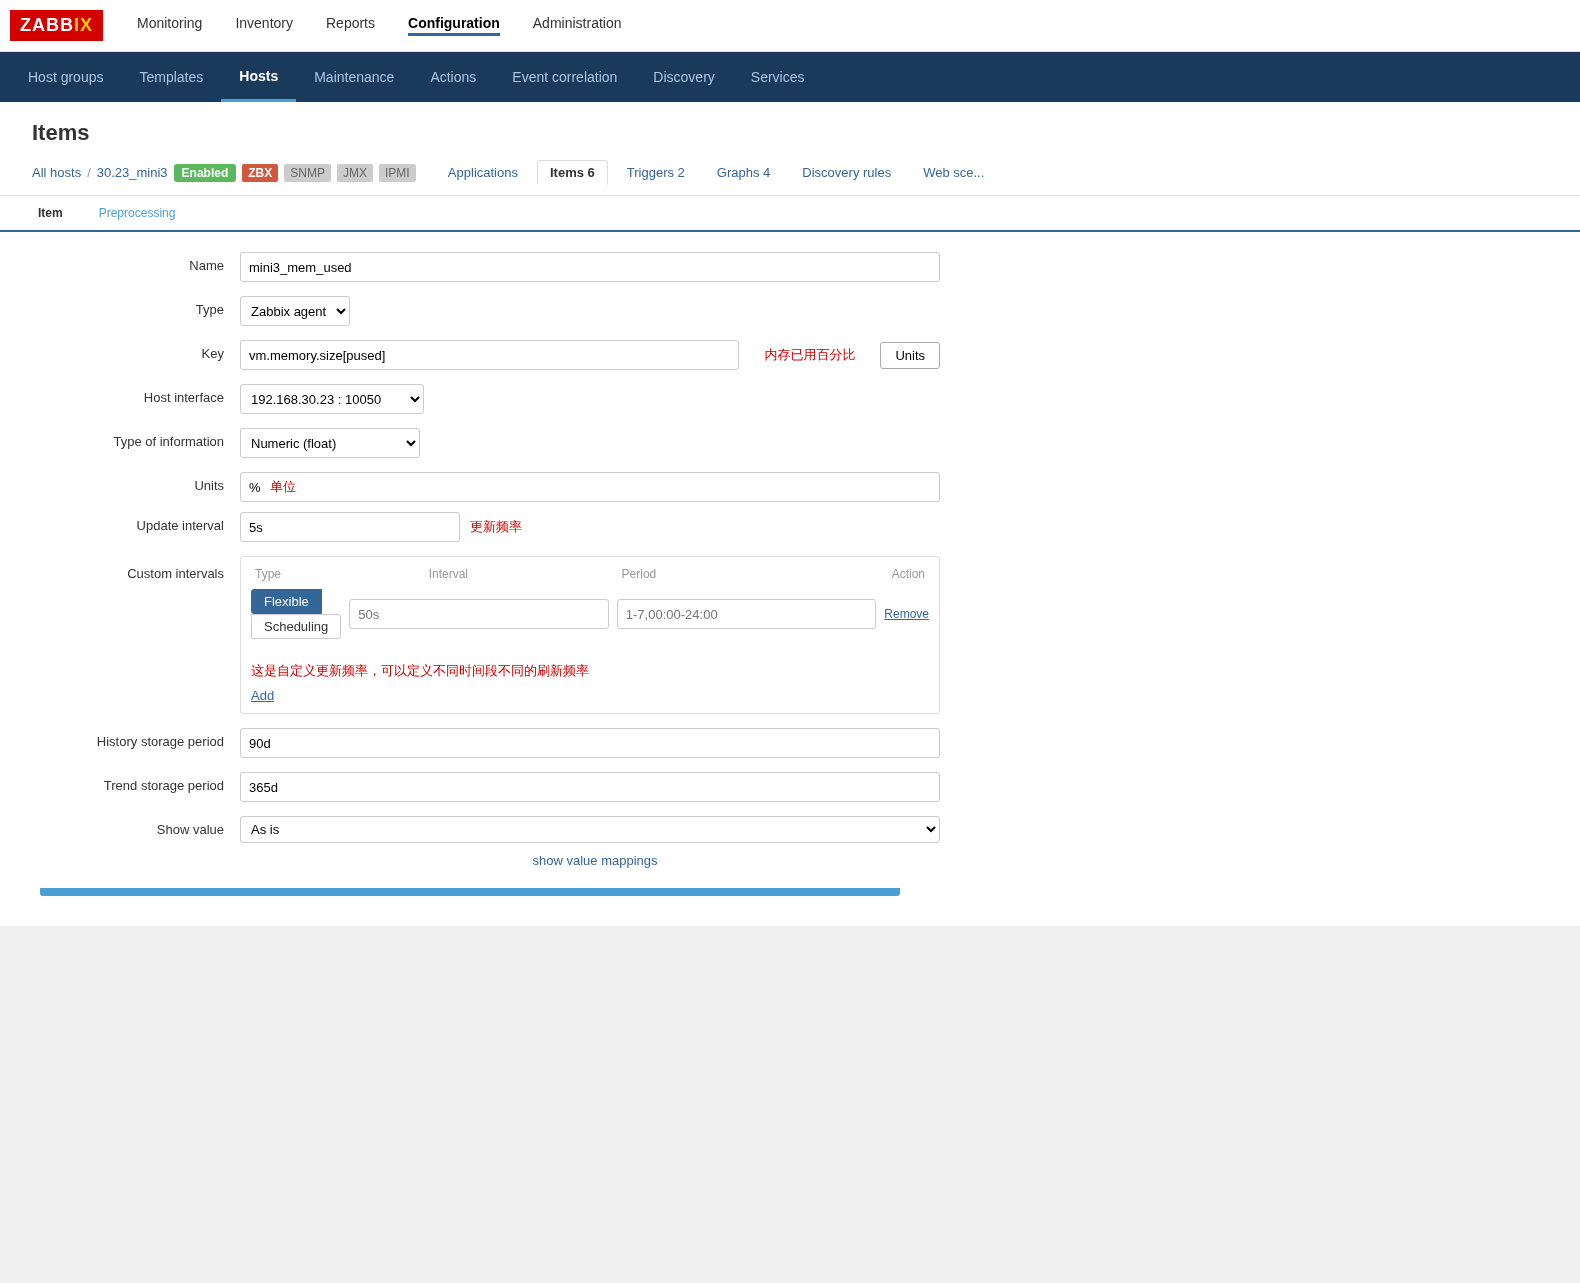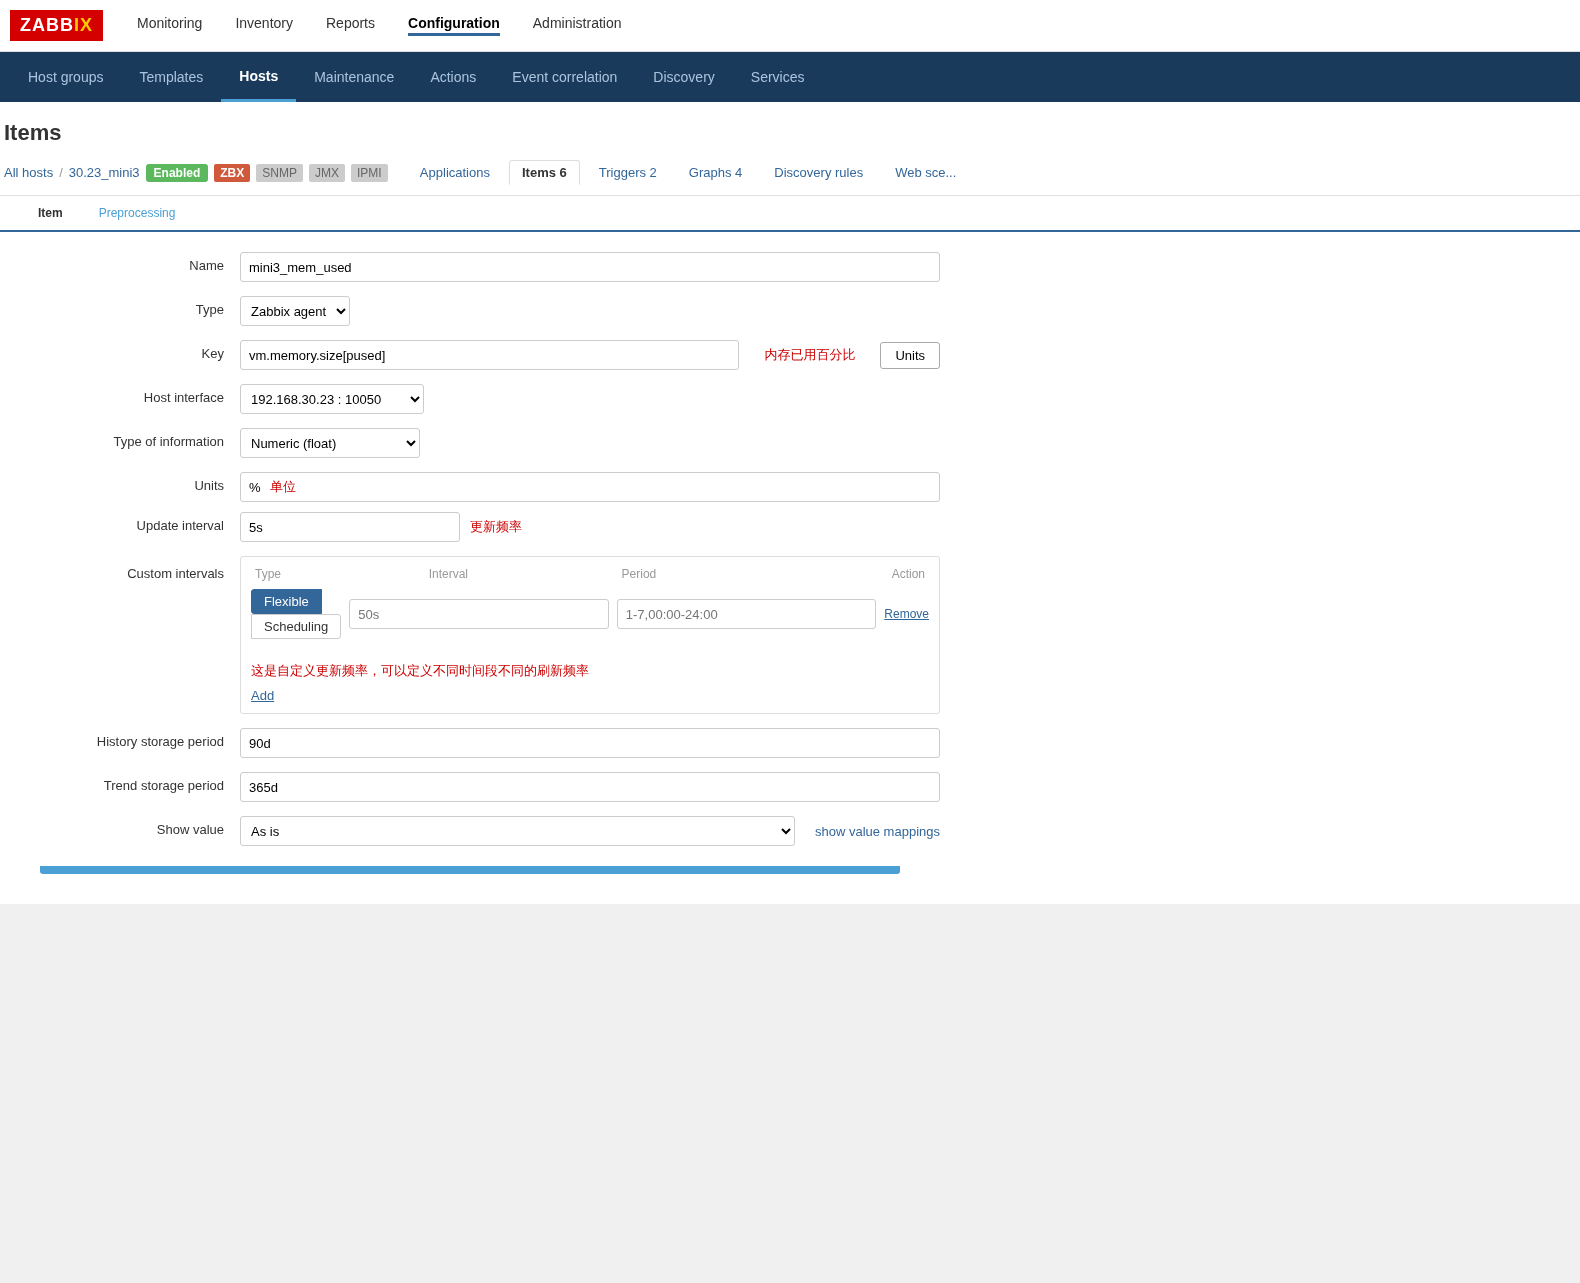--- a/index.html
+++ b/index.html
@@ -63,21 +63,21 @@
     }
     .sub-nav a.active {
       color: #fff;
       border-bottom: 3px solid #4a9fd4;
       font-weight: bold;
     }
 
     
     .page-title-area {
       background: #fff;
-      padding: 18px 20px 10px 4px;
+      padding: 18px 20px 10px 32px;
       border-bottom: 1px solid #e0e0e0;
     }
     .page-title {
       font-size: 22px;
       font-weight: bold;
       color: #333;
       margin-bottom: 14px;
     }
     .breadcrumb-bar {
       display: flex;
@@ -314,20 +314,21 @@
       gap: 10px;
     }
     .update-input {
       width: 120px;
     }
 
     .show-value-row {
       display: flex;
       align-items: center;
       gap: 10px;
+      flex-direction: column;
     }
     .show-value-select {
       flex: 1;
       max-width: 700px;
     }
     .show-value-link {
       color: #336699;
       text-decoration: none;
       font-size: 13px;
     }

